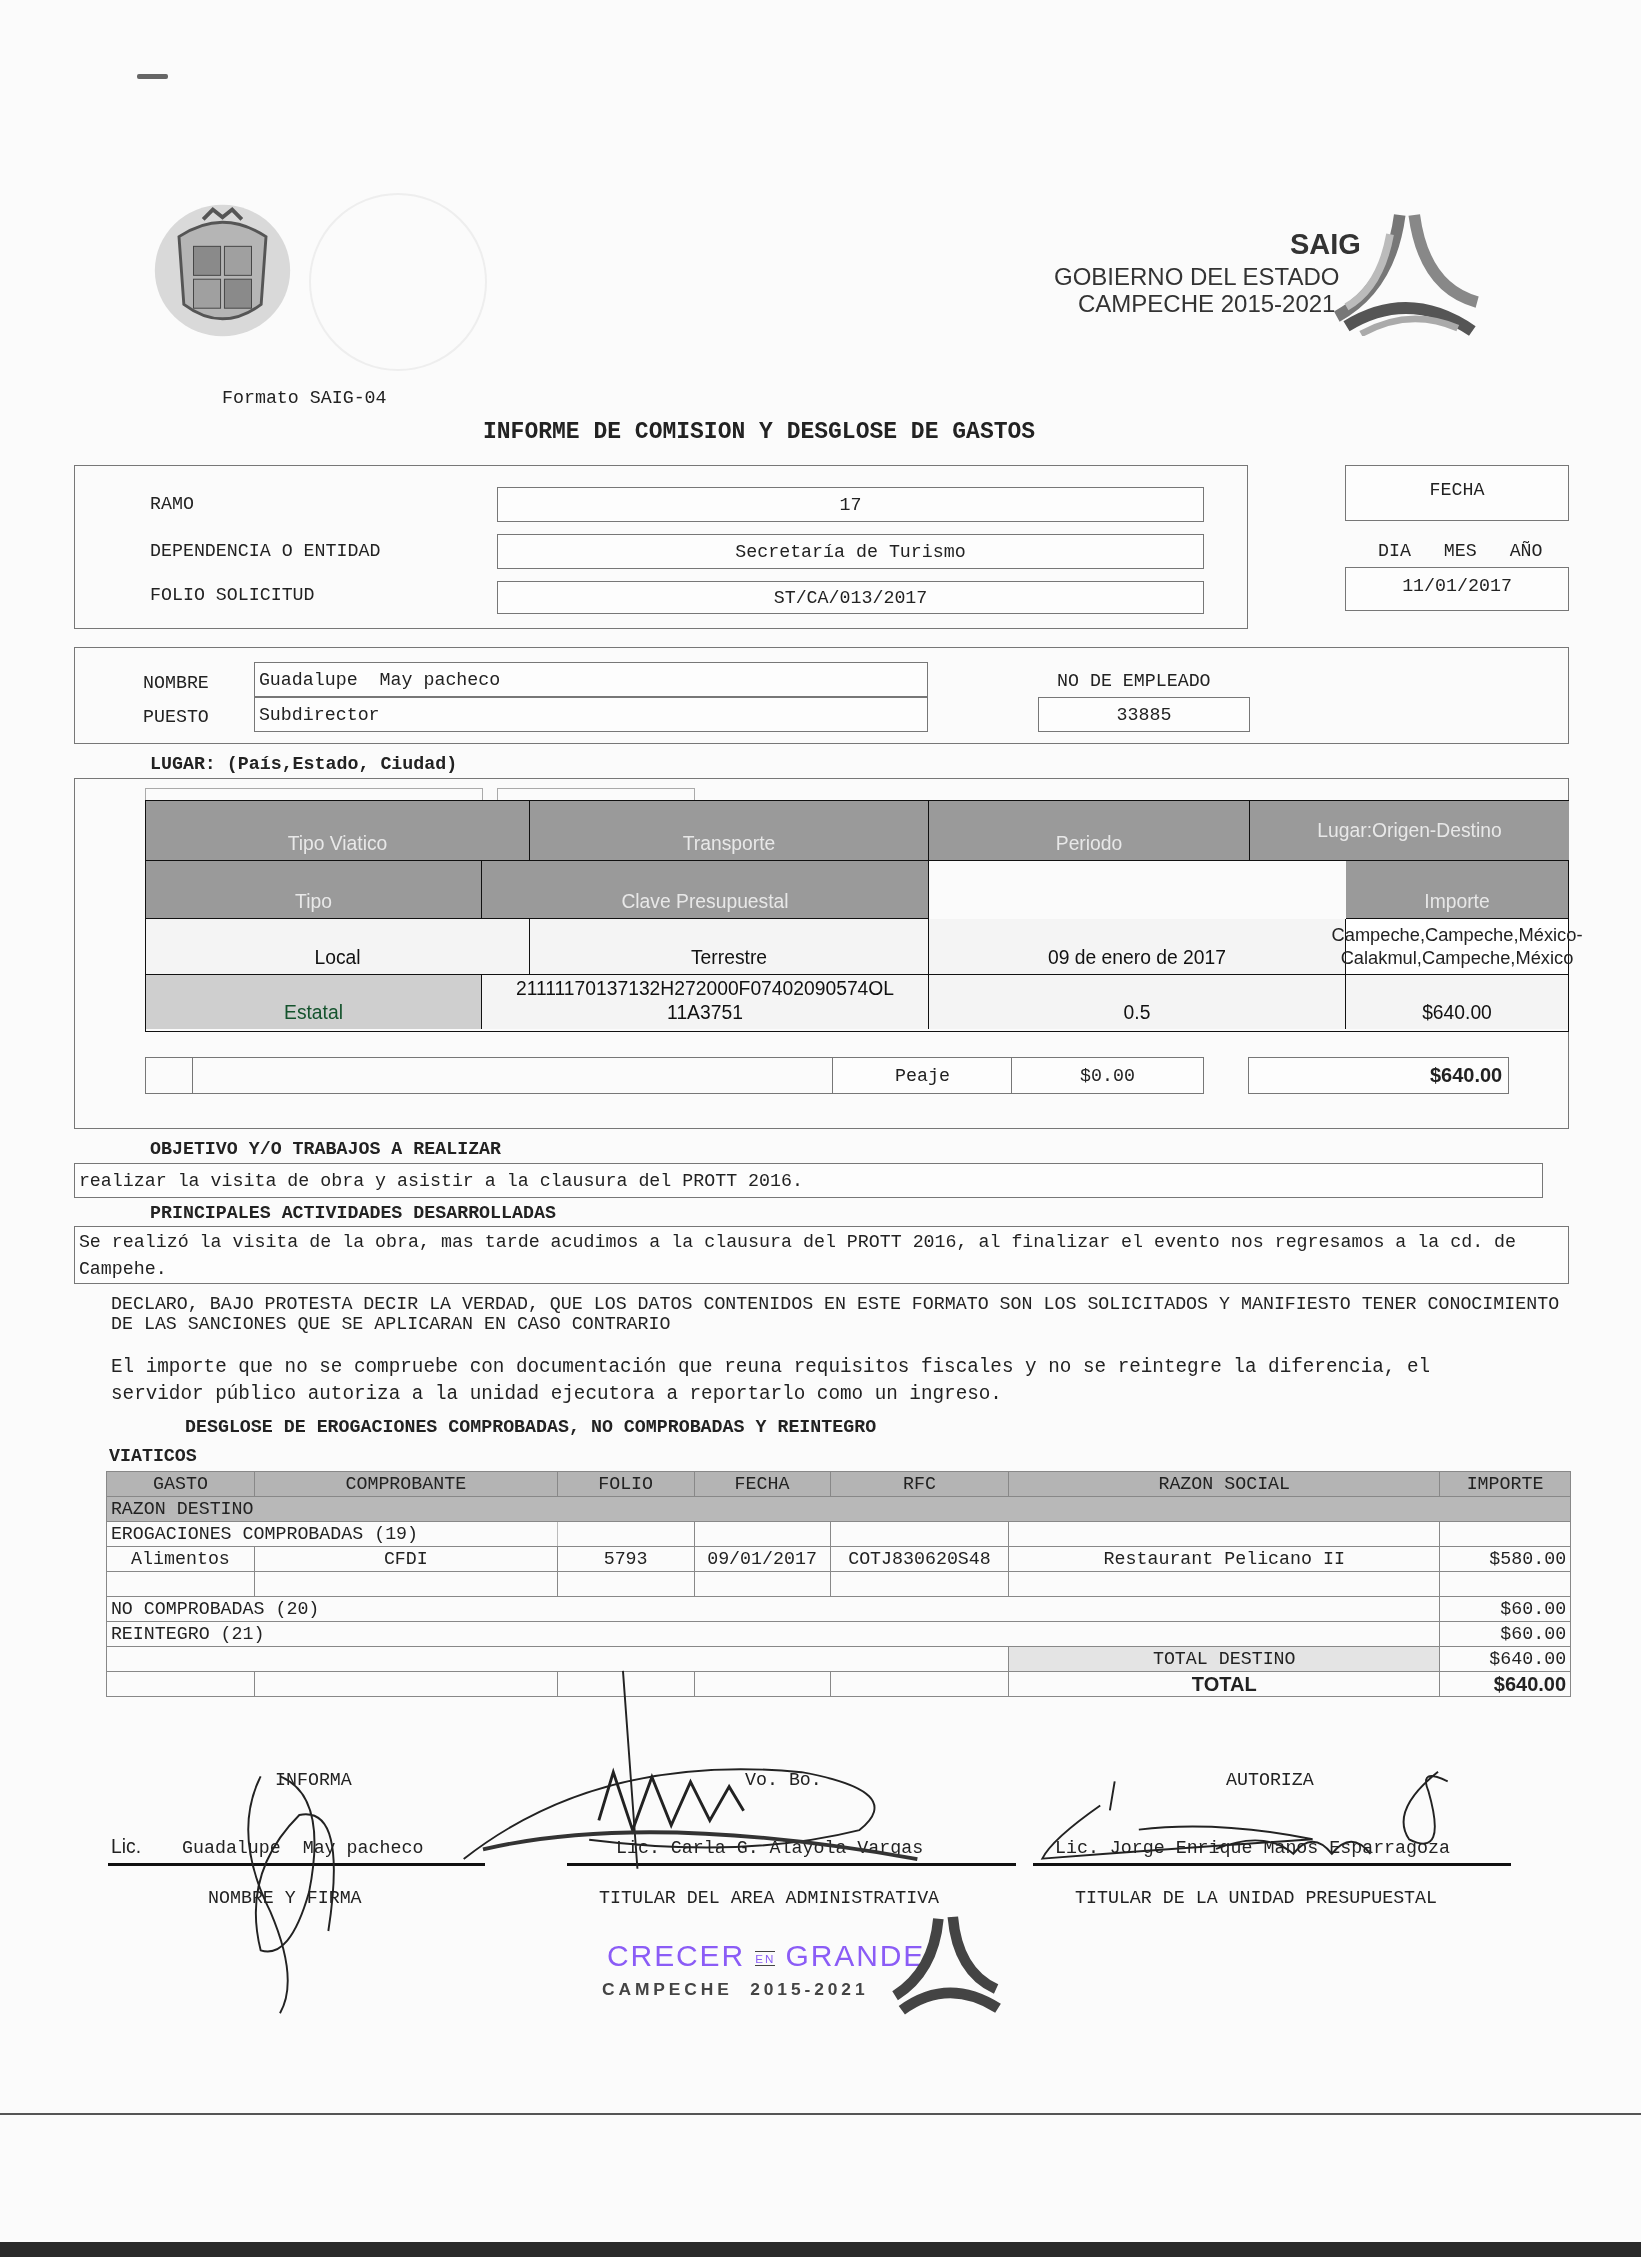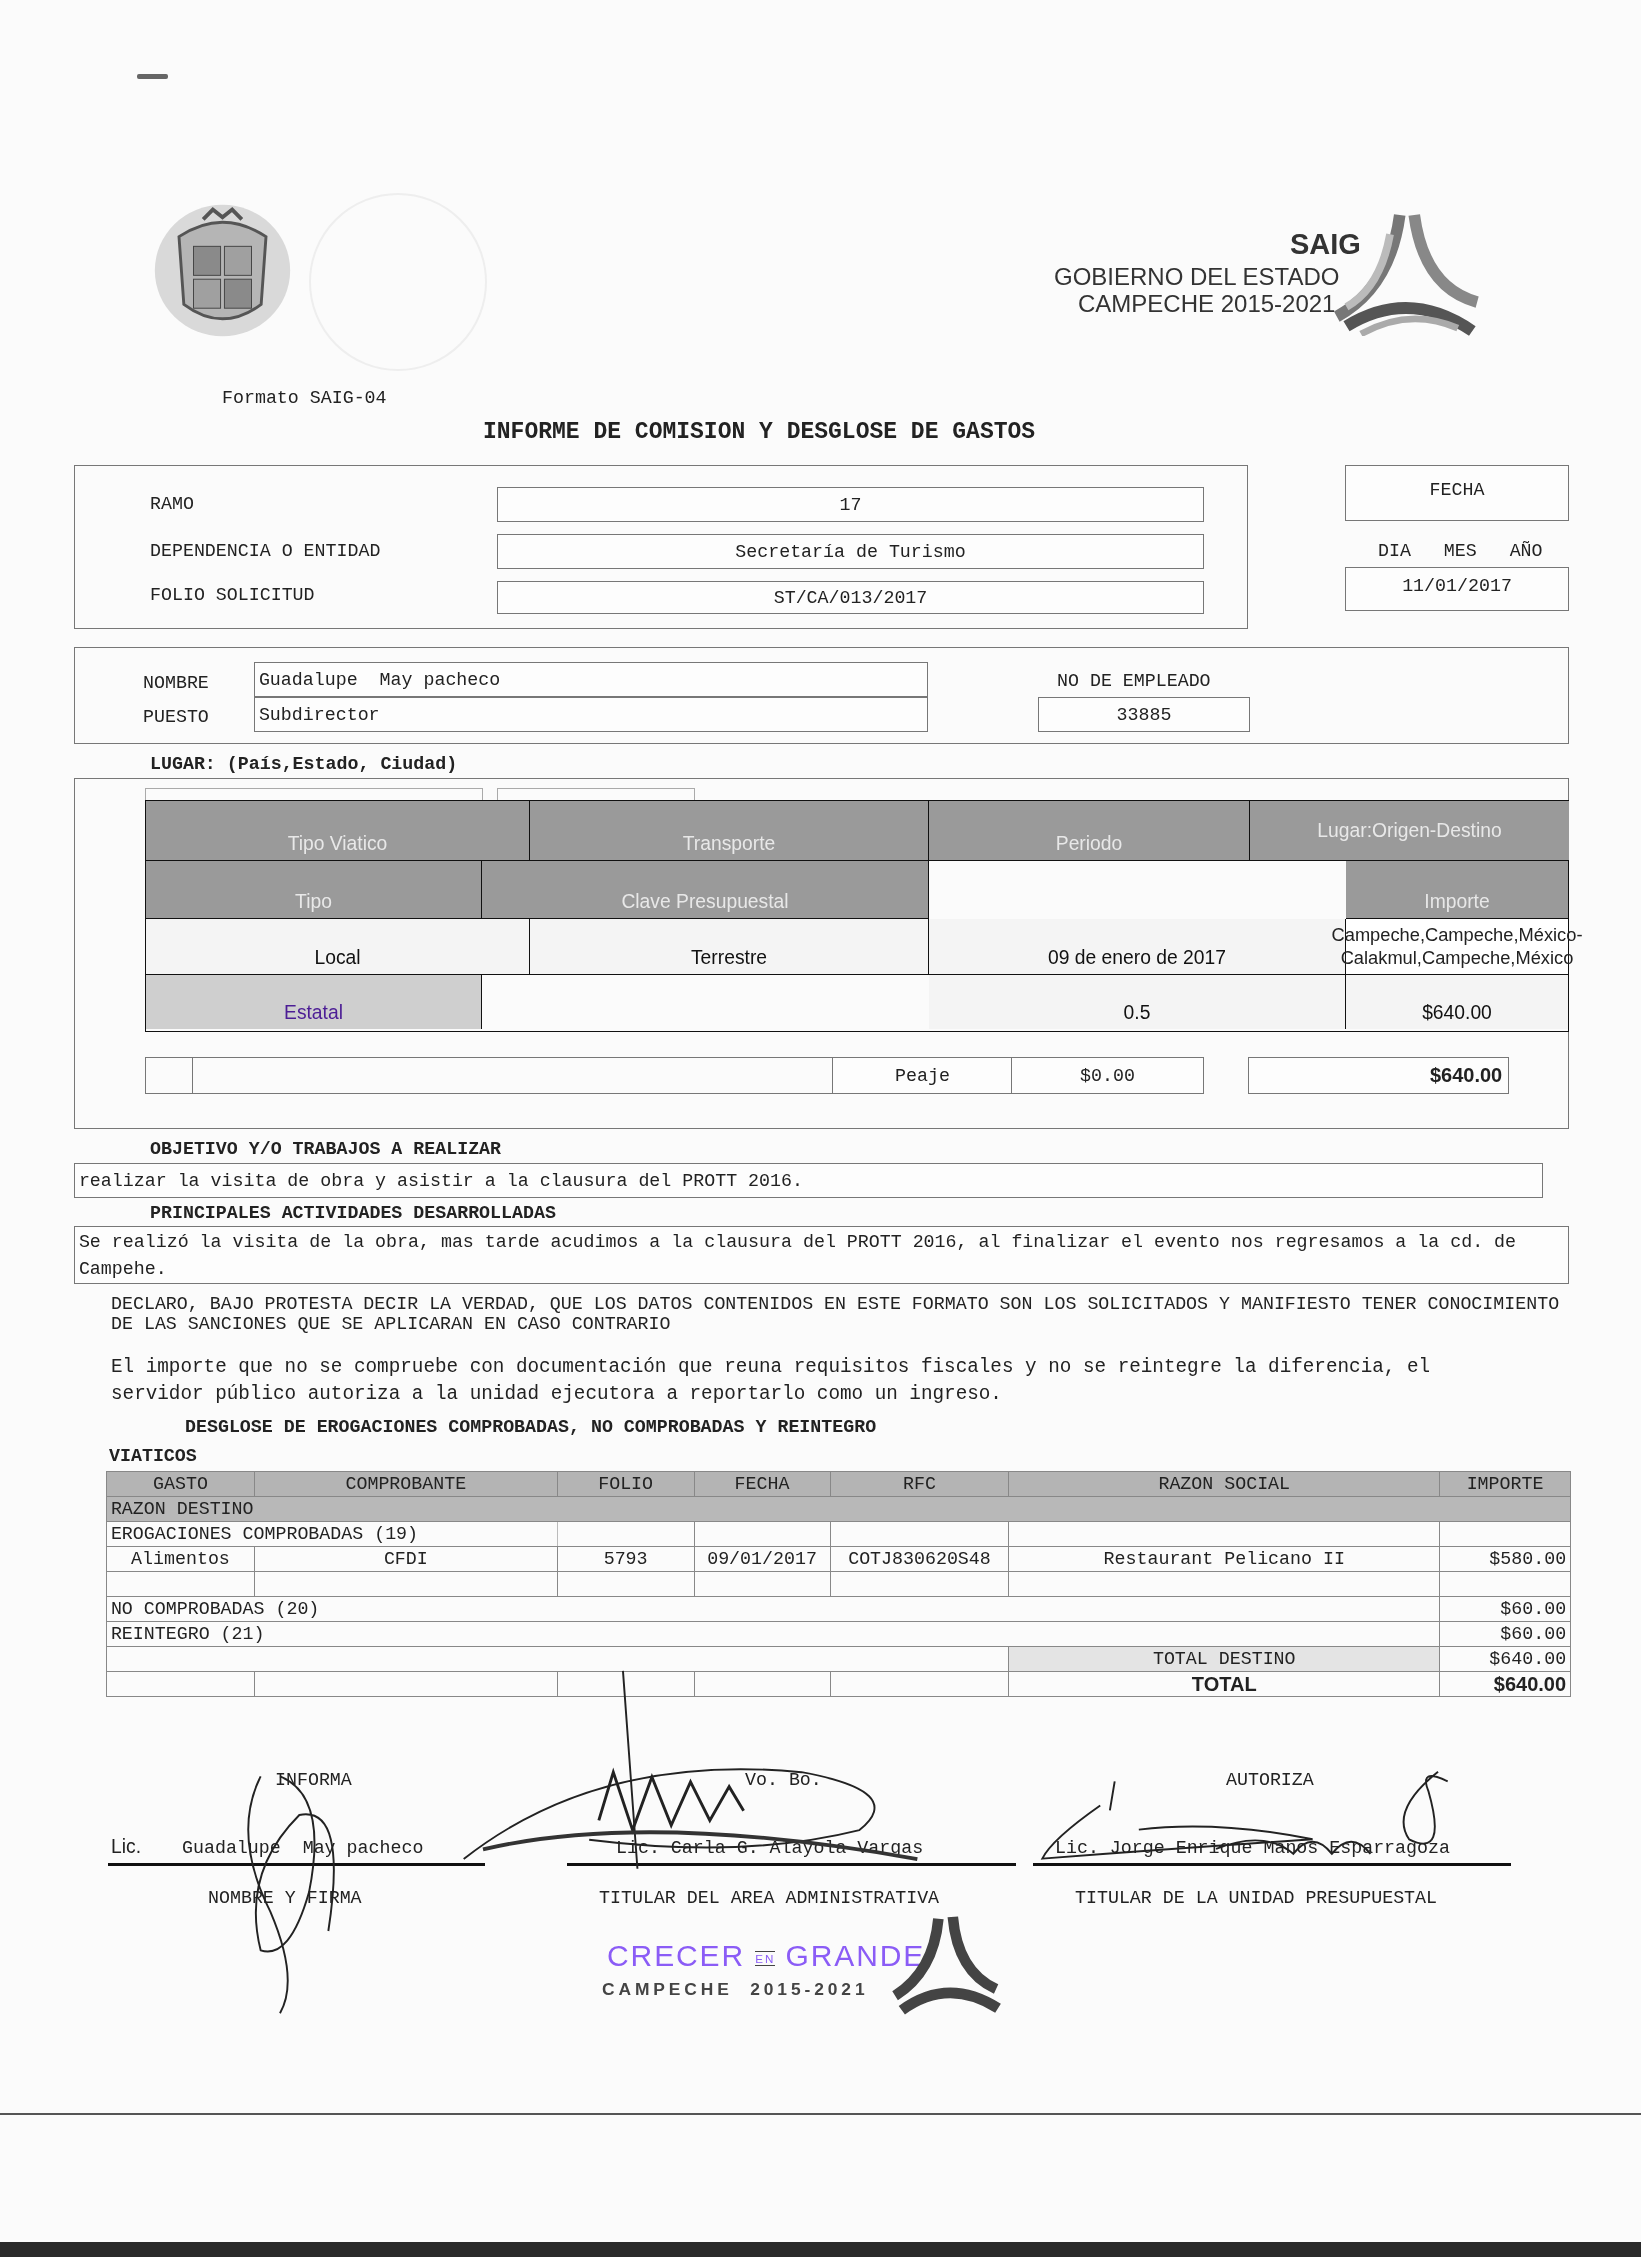--- a/index.html
+++ b/index.html
@@ -14,21 +14,21 @@
   .field.left { justify-content:flex-start; padding-left:3.9px; }
   .lbl { position:absolute; font-size:18.3px; }
   .bold { font-weight:bold; }
   
   .vgrid { position:absolute; border:1.9px solid #111; box-sizing:border-box; }
   .vcell { position:absolute; box-sizing:border-box; border-right:1.9px solid #111; border-bottom:1.9px solid #111;
            display:flex; align-items:flex-end; justify-content:center; padding-bottom:3.9px;
            font-family:"Liberation Sans","DejaVu Sans",sans-serif; font-size:19.3px; text-align:center; line-height:1.3; }
   .vhead { background:#9a9a9a; color:#e8e8e8; }
   .vbody { background:#f4f4f4; color:#111; }
-  .vbody2 { background:#cfcfcf; color:#4c1d95; }
+  .vbody2 { background:#cfcfcf; color:#14532d; }
   
   table.dg { position:absolute; border-collapse:collapse; font-size:18.3px; }
   table.dg td { border:1.9px solid #888; height:25px; padding:0 3.9px; box-sizing:border-box; white-space:nowrap; }
   table.dg tr.hd td { background:#b4b4b4; text-align:center; }
   table.dg tr.ld td { background:#b8b8b8; }
   .r { text-align:right; } .c { text-align:center; }
   .sigline { position:absolute; height:2.9px; background:#111; }
   .sig { position:absolute; }
   .ghost { position:absolute; color:#e6e6e6; font-family:"Liberation Sans",sans-serif; font-size:19.3px; }
 </style>
@@ -103,20 +103,21 @@
   <div class="vcell vhead" style="left:0;top:60px;width:336px;height:58px;">Tipo</div>
   <div class="vcell vhead" style="left:336px;top:60px;width:447px;height:58px;">Clave Presupuestal</div>
   <div class="vcell vhead" style="left:1200px;top:60px;width:222px;height:58px;border-right:none;">Importe</div>
 
   <div class="vcell vbody" style="left:0;top:118px;width:384px;height:56px;">Local</div>
   <div class="vcell vbody" style="left:384px;top:118px;width:399px;height:56px;">Terrestre</div>
   <div class="vcell vbody" style="left:783px;top:118px;width:417px;height:56px;">09 de enero de 2017</div>
   <div class="vcell" style="left:1200px;top:118px;width:222px;height:56px;background:#fff;font-size:18.3px;border-right:none;padding:0 3.9px 3.9px;">Campeche,Campeche,México-Calakmul,Campeche,México</div>
 
   <div class="vcell vbody2" style="left:0;top:174px;width:336px;height:54px;border-bottom:none;">Estatal</div>
+  <div class="vcell vbody" style="left:336px;top:174px;width:447px;height:54px;border-bottom:none;word-break:break-all;padding:0 29px 3.9px;line-height:1.25;">21111170137132H272000F07402090574OL11A3751</div>
   <div class="vcell vbody" style="left:783px;top:174px;width:417px;height:54px;border-bottom:none;">0.5</div>
   <div class="vcell vbody" style="left:1200px;top:174px;width:222px;height:54px;border-bottom:none;border-right:none;">$640.00</div>
 </div>
 
 <div class="box" style="left:145px;top:1057px;width:1059px;height:37px;"></div>
 <div class="box" style="left:145px;top:1057px;width:48px;height:37px;"></div>
 <div class="field" style="left:832px;top:1057px;width:181px;height:37px;">Peaje</div>
 <div class="field" style="left:1011px;top:1057px;width:193px;height:37px;">$0.00</div>
 <div class="field sans bold" style="left:1248px;top:1057px;width:261px;height:37px;justify-content:flex-end;padding-right:5.8px;font-size:20px;">$640.00</div>
 

